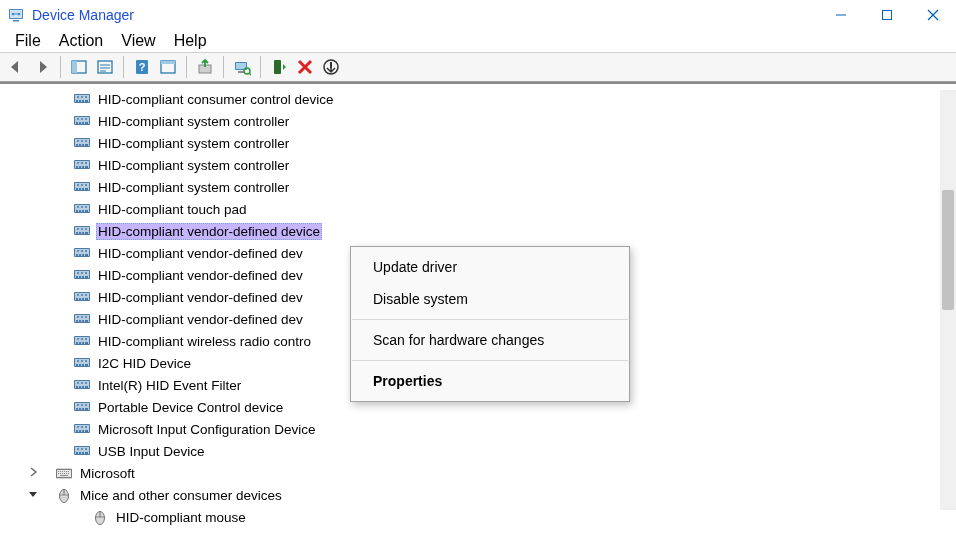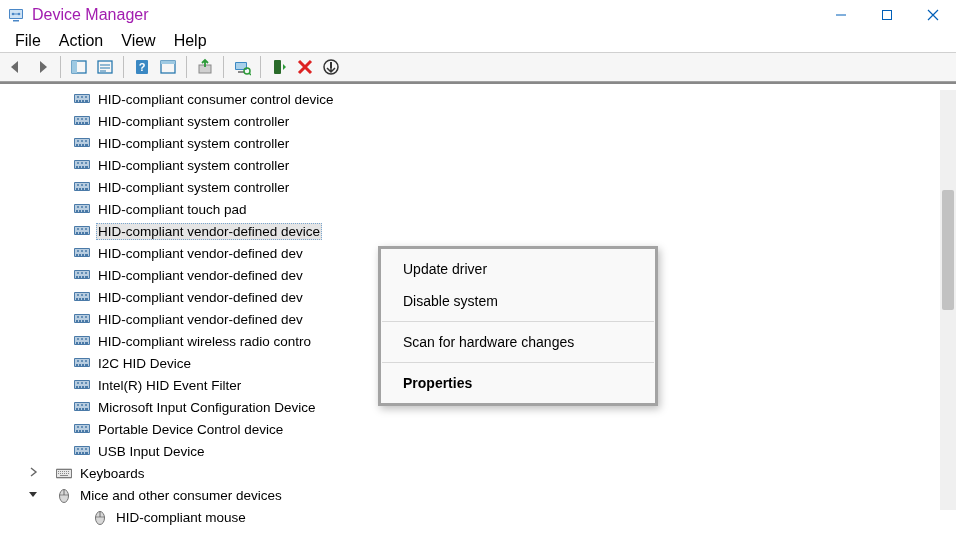--- a/index.html
+++ b/index.html
@@ -16,21 +16,21 @@
 
   
   .titlebar {
     height: 30px;
     background: #fff;
     display: flex;
     align-items: center;
     padding-left: 8px;
   }
   .titlebar .app-icon { width: 16px; height: 16px; margin-right: 8px; }
-  .titlebar .title { font-size: 16px; color: #a21caf; flex: 0 0 auto; }
+  .titlebar .title { font-size: 14px; color: #1d4ed8; flex: 0 0 auto; }
   .titlebar .spacer { flex: 1; }
   .win-btn {
     width: 46px; height: 30px;
     display: flex; align-items: center; justify-content: center;
     color: #005fb8;
   }
   .win-btn svg { width: 10px; height: 10px; }
   .win-btn.close svg { width: 12px; height: 12px; }
 
   
@@ -80,38 +80,37 @@
   }
   .tree-row.indent3 { padding-left: 74px; }
   .tree-row.indent2 { padding-left: 56px; }
   .tree-row.indent4 { padding-left: 92px; }
   .tree-row .expander {
     width: 14px; text-align: center; color: #666; font-size: 11px;
     margin-left: -30px; margin-right: 16px;
   }
   .tree-row .dev-icon { width: 16px; height: 16px; margin-right: 6px; flex-shrink: 0; }
   .tree-row.selected .label-wrap {
-    background: #e5e5e5;
+    background: #c4b5fd;
     border: 1px dotted #7aa7d0;
     padding: 0 1px;
   }
   .label-wrap { padding: 0 2px; }
 
   
   .context-menu {
     position: absolute;
     left: 350px;
     top: 246px;
     width: 280px;
     background: #f9f9f9;
-    border: 3px solid #a3a3a3;
+    border: 1px solid #a3a3a3;
     box-shadow: 2px 3px 8px rgba(0,0,0,0.25);
     padding: 4px 0;
     font-size: 14px;
-    margin-left: 28px;
   }
   .cm-item { padding: 8px 22px; cursor: default; }
   .cm-item.hover { background: #eaeaea; }
   .cm-item.bold { font-weight: 600; }
   .cm-sep { height: 1px; background: #d8d8d8; margin: 4px 1px; }
 
   
   .vscroll {
     position: absolute;
     right: 0; top: 90px;
@@ -324,42 +323,42 @@
     <div class="tree-row indent3">
       <svg class="dev-icon" viewBox="0 0 16 16">
         <use href="#ico-hid"></use>
       </svg>
       <span class="label-wrap"><span>Intel(R) HID Event Filter</span></span>
     </div>
     <div class="tree-row indent3">
       <svg class="dev-icon" viewBox="0 0 16 16">
         <use href="#ico-hid"></use>
       </svg>
+      <span class="label-wrap"><span>Portable Device Control device</span></span>
+    </div>
+    <div class="tree-row indent3">
+      <svg class="dev-icon" viewBox="0 0 16 16">
+        <use href="#ico-hid"></use>
+      </svg>
       <span class="label-wrap"><span>Microsoft Input Configuration Device</span></span>
-    </div>
-    <div class="tree-row indent3">
-      <svg class="dev-icon" viewBox="0 0 16 16">
-        <use href="#ico-hid"></use>
-      </svg>
-      <span class="label-wrap"><span>Portable Device Control device</span></span>
     </div>
     <div class="tree-row indent3">
       <svg class="dev-icon" viewBox="0 0 16 16">
         <use href="#ico-hid"></use>
       </svg>
       <span class="label-wrap"><span>USB Input Device</span></span>
     </div>
     <div class="tree-row indent2">
       <span class="expander"><svg width="10" height="10" viewBox="0 0 10 10">
           <path d="M3 1 L8 5 L3 9" fill="none" stroke="#666" stroke-width="1.4"></path>
         </svg></span>
       <svg class="dev-icon" viewBox="0 0 16 16">
         <use href="#ico-keyboard"></use>
       </svg>
-      <span class="label-wrap"><span>Keyboards</span></span>
+      <span class="label-wrap"><span>Microsoft</span></span>
     </div>
     <div class="tree-row indent2">
       <span class="expander"><svg width="10" height="10" viewBox="0 0 10 10">
           <path d="M1 3 L5 8 L9 3" fill="#333"></path>
         </svg></span>
       <svg class="dev-icon" viewBox="0 0 16 16">
         <use href="#ico-mouse"></use>
       </svg>
       <span class="label-wrap"><span>Mice and other consumer devices</span></span>
     </div>

